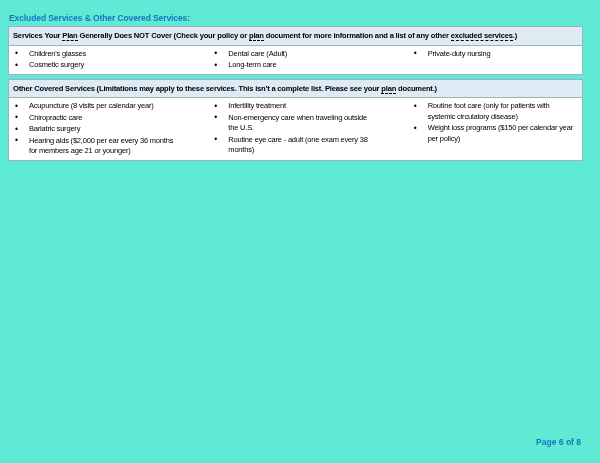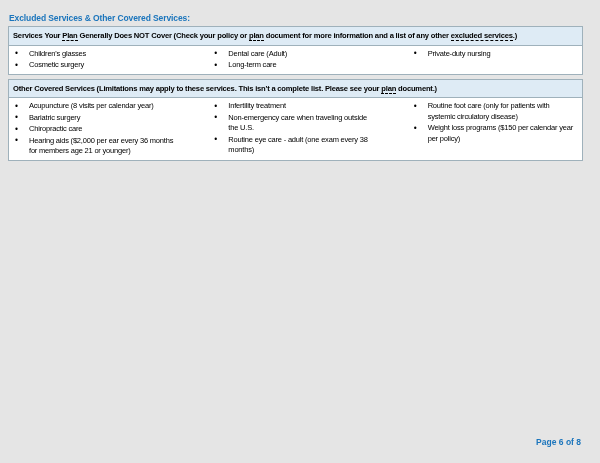--- a/index.html
+++ b/index.html
@@ -7,21 +7,21 @@
     --header-bg:#DEEBF5;
     --table-border:#9FB1BB;
     --text:#000000;
   }
   html,body{margin:0;padding:0;}
   body{
     width:600px;height:463px;background:#ffffff;
     font-family:"Liberation Sans", sans-serif;color:var(--text);
     overflow:hidden;
   }
-  .page{position:relative;width:600px;height:463px;background:#e5e5e5;}
+  .page{position:relative;width:600px;height:463px;background:#5eead4;}
   .doc-title{
     position:absolute;left:9px;top:13px;
     font-size:8.5px;font-weight:700;color:var(--accent-blue);
     letter-spacing:-0.1px;white-space:nowrap;
   }
   .tables{position:absolute;left:8px;top:26px;width:575px;}
   .tbl{border:1px solid var(--table-border);background:#ffffff;}
   .tbl + .tbl{margin-top:4px;}
   .tbl-header{
     background:var(--header-bg);
@@ -71,22 +71,22 @@
             <li>Private-duty nursing</li>
           </ul>
       </div>
     </section>
 
     <section class="tbl">
       <div class="tbl-header"><span>Other Covered Services (Limitations may apply to these services. This isn't a complete list. Please see your </span><span class="glossary">plan</span><span> document.)</span></div>
       <div class="tbl-body">
         <ul>
             <li>Acupuncture (8 visits per calendar year)</li>
+            <li>Chiropractic care</li>
             <li>Bariatric surgery</li>
-            <li>Chiropractic care</li>
             <li>Hearing aids ($2,000 per ear every 36 months for members age 21 or younger)</li>
           </ul>
         <ul>
             <li>Infertility treatment</li>
             <li>Non-emergency care when traveling outside the U.S.</li>
             <li>Routine eye care - adult (one exam every 38 months)</li>
           </ul>
         <ul>
             <li>Routine foot care (only for patients with systemic circulatory disease)</li>
             <li>Weight loss programs ($150 per calendar year per policy)</li>

